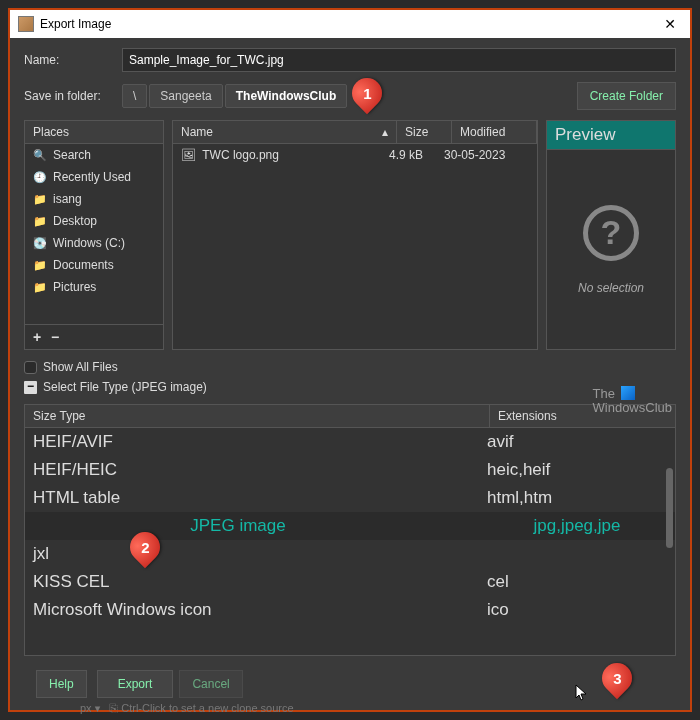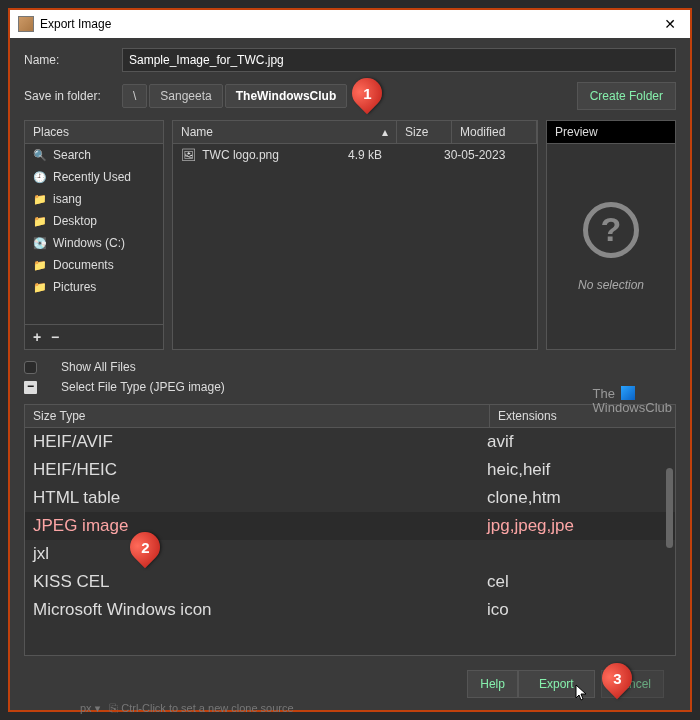--- a/index.html
+++ b/index.html
@@ -36,43 +36,43 @@
 .flhdr { display: flex; background: #3e3e3e; border-bottom: 1px solid #555; font-size: 12px; color: #ddd; }
 .flhdr > div { padding: 4px 8px; border-right: 1px solid #555; }
 .col-name { flex: 1; display: flex; align-items: center; justify-content: space-between; }
 .col-size { width: 55px; }
 .col-mod { width: 85px; }
 .flbody { flex: 1; }
 .file-row { display: flex; padding: 4px 8px; color: #ddd; cursor: pointer; }
 .file-row .fi { margin-right: 6px; }
 .file-row .fname { flex: 1; }
 .file-row .fsize { width: 55px; }
-.file-row .fmod { width: 85px; margin-left: 41px; }
+.file-row .fmod { width: 85px; }
 
 .preview { width: 130px; border: 1px solid #555; background: #333; display: flex; flex-direction: column; }
-.preview-hdr { background: #000000; padding: 4px 8px; font-size: 12px; color: #ddd; border-bottom: 1px solid #555; }
+.preview-hdr { background: #0f766e; padding: 4px 8px; font-size: 17px; color: #ddd; border-bottom: 1px solid #555; }
 .preview-body { flex: 1; display: flex; flex-direction: column; align-items: center; justify-content: center; gap: 20px; color: #aaa; }
 .qmark { width: 56px; height: 56px; border: 5px solid #888; border-radius: 50%; display: flex; align-items: center; justify-content: center; font-size: 34px; font-weight: bold; color: #888; }
 
-.chk-row { display: flex; align-items: center; gap: 24px; color: #ddd; font-size: 12px; }
+.chk-row { display: flex; align-items: center; gap: 6px; color: #ddd; font-size: 12px; }
 .chkbox { width: 13px; height: 13px; background: #2b2b2b; border: 1px solid #666; border-radius: 3px; }
 .expander { width: 13px; height: 13px; background: #ddd; color: #000; font-size: 12px; line-height: 11px; text-align: center; font-weight: bold; border-radius: 1px; }
 
 .typelist { border: 1px solid #555; flex: 1; display: flex; flex-direction: column; min-height: 0; background: #333; }
 .typehdr { display: flex; background: #3e3e3e; border-bottom: 1px solid #555; font-size: 12px; color: #ddd; }
 .typehdr .th1 { flex: 1; padding: 4px 8px; border-right: 1px solid #555; }
 .typehdr .th2 { width: 185px; padding: 4px 8px; }
 .typebody { flex: 1; overflow: hidden; position: relative; }
 .type-row { display: flex; padding: 4px 8px; color: #ddd; font-size: 17px; cursor: pointer; gap: 44px; }
-.type-row.sel { background: #2b2b2b; color: #fca5a5; }
+.type-row.sel { background: #2b2b2b; color: #14b8a6; text-align: center; }
 .type-row .t1 { flex: 1; }
 .type-row .t2 { width: 180px; }
 .scrollbar { position: absolute; right: 2px; top: 40px; width: 7px; height: 80px; background: #666; border-radius: 4px; }
 
-.footer { display: flex; justify-content: flex-end; padding: 4px 12px 2px; }
+.footer { display: flex; justify-content: flex-start; padding: 4px 12px 2px; gap: 10px; }
 .footer .right { display: flex; gap: 6px; }
 
 .watermark { position: absolute; right: 28px; top: 384px; color: #999; font-size: 13px; text-align: left; line-height: 1.1; }
 .watermark .sq { display:inline-block; width: 14px; height: 14px; background: linear-gradient(135deg,#2aa3ff,#0a62c4); transform: translateY(2px); margin-left: 2px; }
 
 .callout { position: absolute; width: 30px; height: 34px; }
 .callout .drop { width: 30px; height: 30px; background: radial-gradient(circle at 35% 30%, #ff6b5a, #c21f18); border-radius: 50% 50% 50% 0; transform: rotate(-45deg); box-shadow: 1px 1px 3px rgba(0,0,0,.5); display:flex; align-items:center; justify-content:center; }
 .callout .num { transform: rotate(45deg); color: #fff; font-weight: bold; font-size: 15px; }
 .c1 { left: 352px; top: 78px; }
 .c2 { left: 130px; top: 532px; }
@@ -197,21 +197,21 @@
       <div class="type-row">
             <span class="t1">HEIF/AVIF</span>
             <span class="t2">avif</span>
           </div>
           <div class="type-row">
             <span class="t1">HEIF/HEIC</span>
             <span class="t2">heic,heif</span>
           </div>
           <div class="type-row">
             <span class="t1">HTML table</span>
-            <span class="t2">clone,htm</span>
+            <span class="t2">html,htm</span>
           </div>
           <div class="type-row sel">
             <span class="t1">JPEG image</span>
             <span class="t2">jpg,jpeg,jpe</span>
           </div>
           <div class="type-row">
             <span class="t2">jxl</span>
           </div>
           <div class="type-row">
             <span class="t1">KISS CEL</span>

